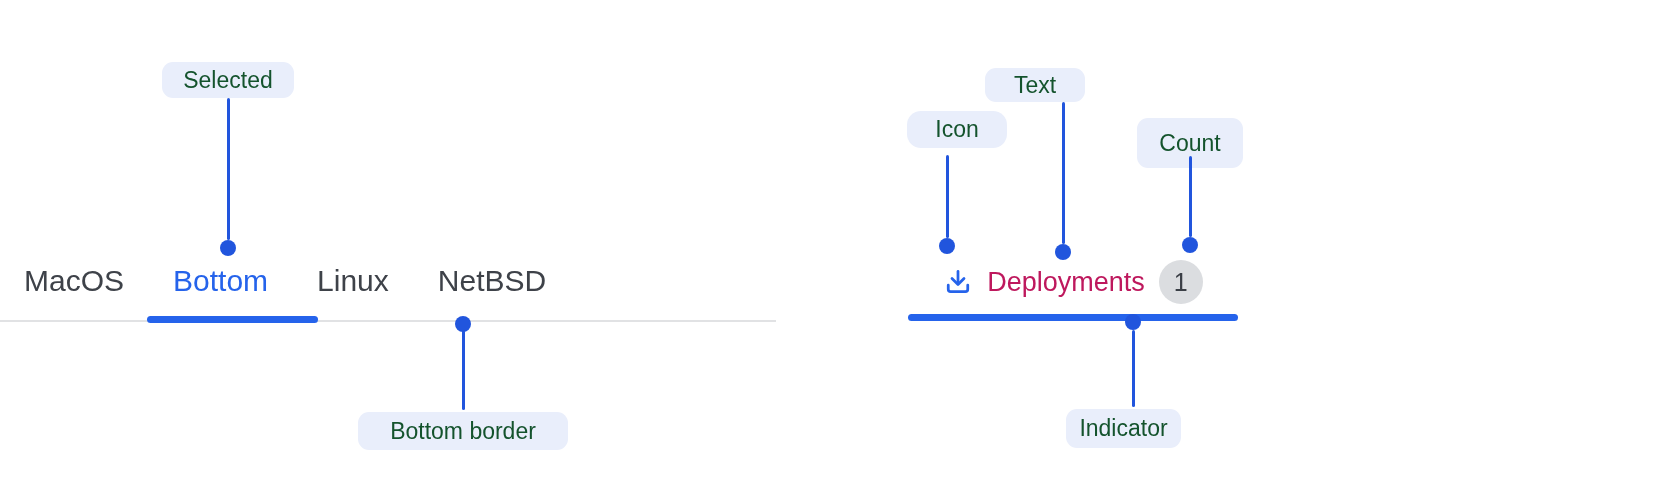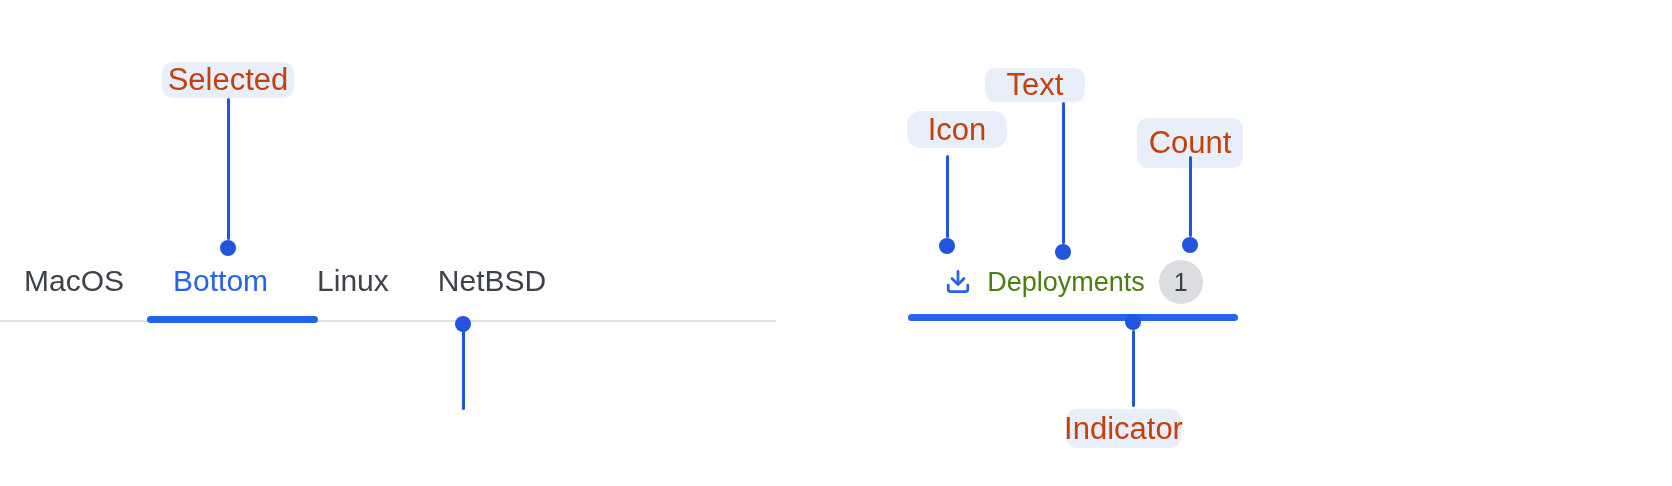--- a/index.html
+++ b/index.html
@@ -15,22 +15,22 @@
     overflow: hidden;
   }
 
   
   .pill {
     position: absolute;
     display: flex;
     align-items: center;
     justify-content: center;
     background: #e9eefb;
-    color: #c2410c;
-    font-size: 31px;
+    color: #14532d;
+    font-size: 23px;
     font-weight: 500;
     border-radius: 11px;
     white-space: nowrap;
   }
   .cline {
     position: absolute;
     width: 3px;
     background: #2155dd;
     border-radius: 1.5px;
   }
@@ -90,21 +90,21 @@
     display: flex;
     align-items: center;
     justify-content: center;
     gap: 14px;
     cursor: pointer;
     color: #2563eb;
   }
   .dep-label {
     font-size: 27px;
     font-weight: 500;
-    color: #4d7c0f;
+    color: #be185d;
     white-space: nowrap;
   }
   .dep-icon { width: 30px; height: 32px; display: block; }
   .badge {
     width: 44px;
     height: 44px;
     border-radius: 50%;
     background: #dbdde0;
     color: #3a3e45;
     font-size: 25px;
@@ -137,20 +137,21 @@
     <span class="tab selected">Bottom</span>
     <span class="tab">Linux</span>
     <span class="tab">NetBSD</span>
   </div>
 
   <div class="baseline"></div>
   <div class="underline"></div>
 
   <div class="cdot" style="left:455px; top:316px;"></div>
   <div class="cline" style="left:461.5px; top:330px; height:80px;"></div>
+  <div class="pill" style="left:358px; top:412px; width:210px; height:38px;">Bottom border</div>
 
   <div class="pill" style="left:985px; top:68px; width:100px; height:34px;">Text</div>
   <div class="cline" style="left:1061.5px; top:102px; height:142px;"></div>
   <div class="cdot" style="left:1055px; top:244px;"></div>
 
   <div class="pill" style="left:907px; top:111px; width:100px; height:37px;border-radius:14px;">Icon</div>
   <div class="cline" style="left:945.5px; top:155px; height:83px;"></div>
   <div class="cdot" style="left:939px; top:238px;"></div>
 
   <div class="pill" style="left:1137px; top:118px; width:106px; height:50px;">Count</div>

